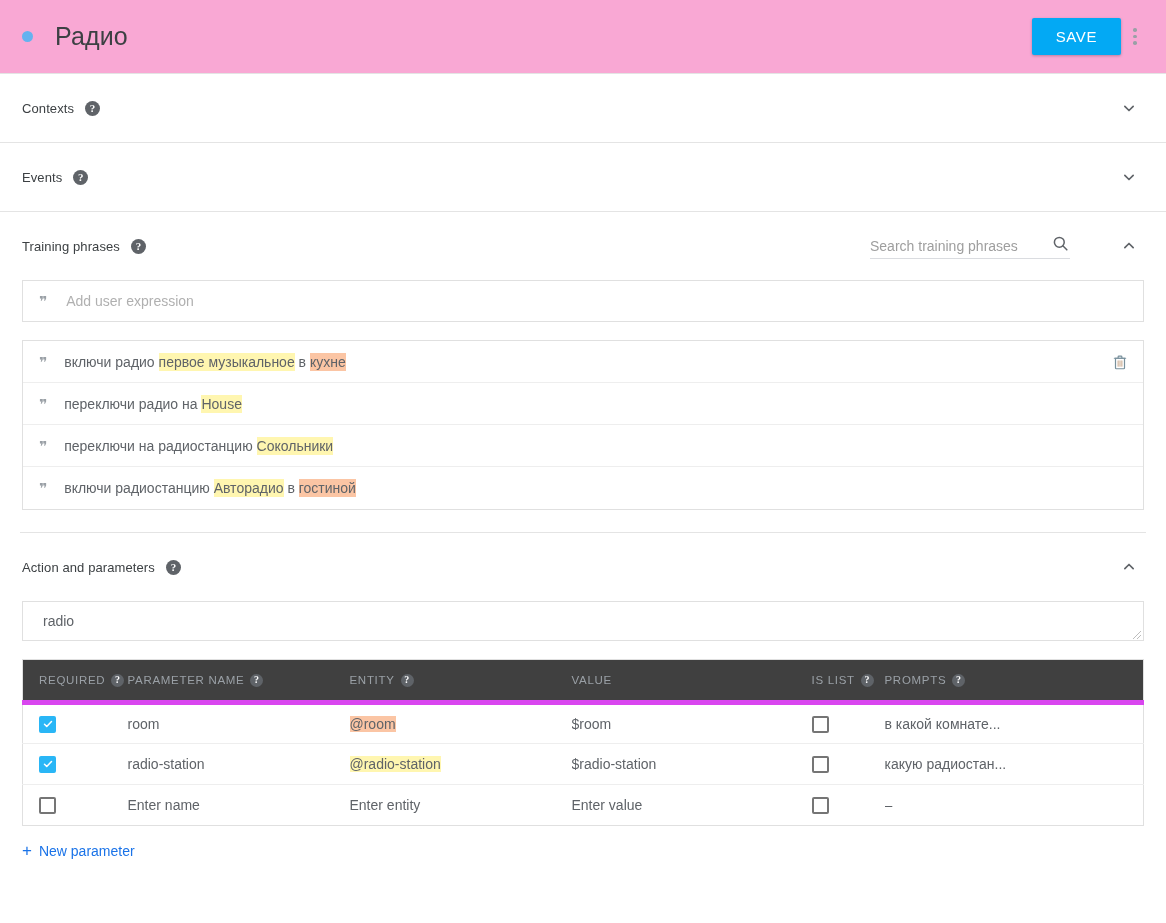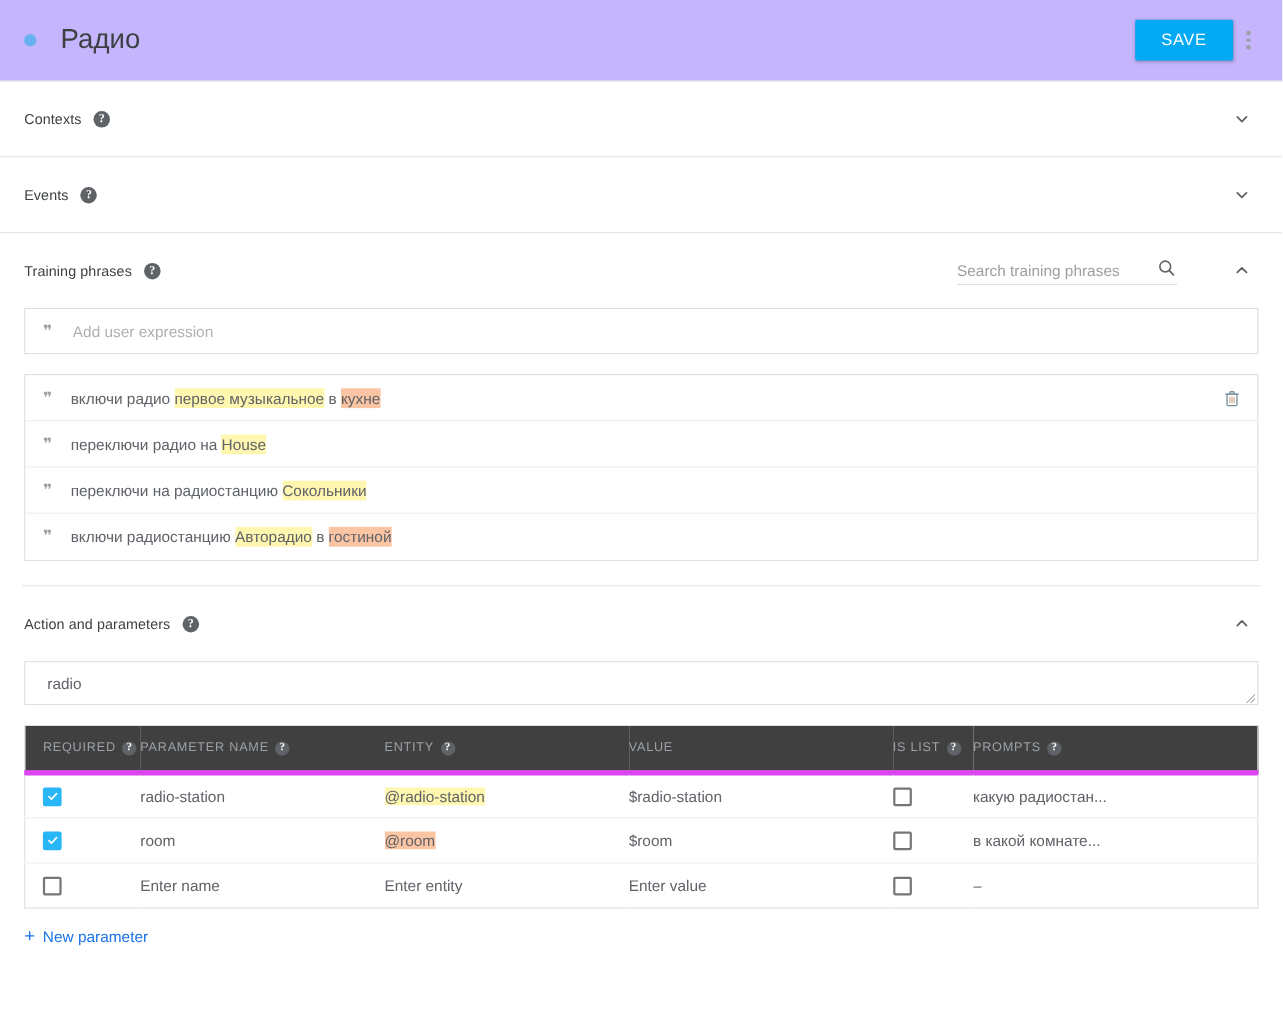--- a/index.html
+++ b/index.html
@@ -16,21 +16,21 @@
     overflow: hidden;
   }
 
   
   .header {
     height: 74px;
     display: flex;
     align-items: center;
     padding: 0 18px 0 16px;
     border-bottom: 1px solid #e4e4e4;
-    background: #c4b5fd;
+    background: #f9a8d4;
   }
   .status-dot {
     width: 11px; height: 11px; border-radius: 50%;
     background: #65b2ef;
     margin-left: 6px; margin-right: 22px;
     flex: none;
   }
   .title {
     font-size: 25px;
     color: #3c4043;
@@ -423,57 +423,57 @@
       <tbody id="params-body">
           <tr>
             <td class="c-req">
               <span class="chk ">
                 <svg width="12" height="12" viewBox="0 0 24 24">
                   <path d="M5 12.5l4.5 4.5L19 7" fill="none" stroke="#fff" stroke-width="3" stroke-linecap="round" stroke-linejoin="round"></path>
                 </svg>
               </span>
             </td>
             <td class="c-name">
-              <div class="cell ">radio-station</div>
+              <div class="cell ">room</div>
             </td>
             <td class="c-ent">
-              <div class="cell "><span class="hl-yellow">@radio-station</span></div>
+              <div class="cell "><span class="hl-orange">@room</span></div>
             </td>
             <td class="c-val">
-              <div class="cell cell-blue">$radio-station</div>
+              <div class="cell cell-blue">$room</div>
             </td>
             <td class="c-list">
               <span class="chk plain"></span>
             </td>
             <td class="c-prm">
-              <div class="cell cell-blue">какую радиостан...</div>
+              <div class="cell cell-blue">в какой комнате...</div>
             </td>
           </tr>
           <tr>
             <td class="c-req">
               <span class="chk ">
                 <svg width="12" height="12" viewBox="0 0 24 24">
                   <path d="M5 12.5l4.5 4.5L19 7" fill="none" stroke="#fff" stroke-width="3" stroke-linecap="round" stroke-linejoin="round"></path>
                 </svg>
               </span>
             </td>
             <td class="c-name">
-              <div class="cell ">room</div>
+              <div class="cell ">radio-station</div>
             </td>
             <td class="c-ent">
-              <div class="cell "><span class="hl-orange">@room</span></div>
+              <div class="cell "><span class="hl-yellow">@radio-station</span></div>
             </td>
             <td class="c-val">
-              <div class="cell cell-blue">$room</div>
+              <div class="cell cell-blue">$radio-station</div>
             </td>
             <td class="c-list">
               <span class="chk plain"></span>
             </td>
             <td class="c-prm">
-              <div class="cell cell-blue">в какой комнате...</div>
+              <div class="cell cell-blue">какую радиостан...</div>
             </td>
           </tr>
           <tr>
             <td class="c-req">
               <span class="chk plain"></span>
             </td>
             <td class="c-name">
               <div class="cell cell-ph">Enter name</div>
             </td>
             <td class="c-ent">

